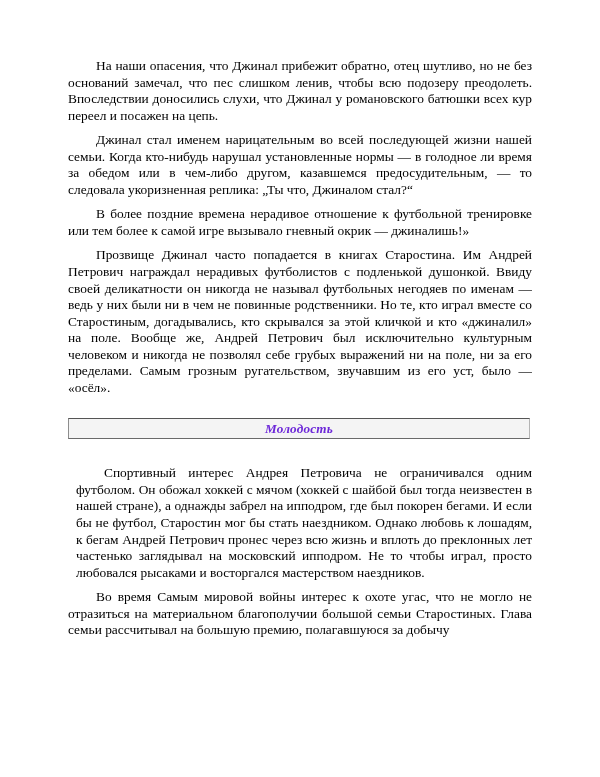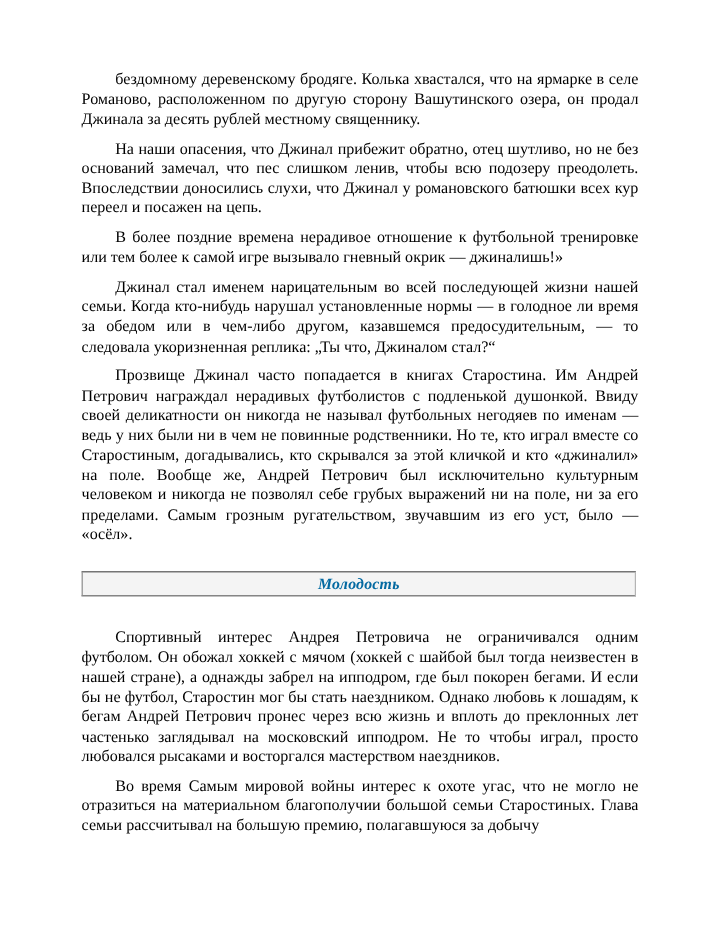--- a/index.html
+++ b/index.html
@@ -60,40 +60,40 @@
     display: flex;
     align-items: center;
     justify-content: center;
   }
   .section-heading-title {
     font-size: 13.2px;
     font-weight: bold;
     font-style: italic;
     line-height: 1;
     letter-spacing: 0.2px;
-    color: #0369a1;
+    color: #6d28d9;
     text-indent: 0;
   }
   .after-heading {
     margin-top: 0;
+    margin-left: 8px;
   }
 </style>
 </head>
 <body>
 
 <div class="page">
   <div class="content">
 
-    <p class="para">бездомному деревенскому бродяге. Колька хвастался, что на ярмарке в селе Романово, расположенном по другую сторону Вашутинского озера, он продал Джинала за десять рублей местному священнику.</p>
 
     <p class="para">На наши опасения, что Джинал прибежит обратно, отец шутливо, но не без оснований замечал, что пес слишком ленив, чтобы всю подозеру преодолеть. Впоследствии доносились слухи, что Джинал у романовского батюшки всех кур переел и посажен на цепь.</p>
 
+    <p class="para">Джинал стал именем нарицательным во всей последующей жизни нашей семьи. Когда кто-нибудь нарушал установленные нормы — в голодное ли время за обедом или в чем-либо другом, казавшемся предосудительным, — то следовала укоризненная реплика: „Ты что, Джиналом стал?“</p>
+
     <p class="para">В более поздние времена нерадивое отношение к футбольной тренировке или тем более к самой игре вызывало гневный окрик — джиналишь!»</p>
-
-    <p class="para">Джинал стал именем нарицательным во всей последующей жизни нашей семьи. Когда кто-нибудь нарушал установленные нормы — в голодное ли время за обедом или в чем-либо другом, казавшемся предосудительным, — то следовала укоризненная реплика: „Ты что, Джиналом стал?“</p>
 
     <p class="para">Прозвище Джинал часто попадается в книгах Старостина. Им Андрей Петрович награждал нерадивых футболистов с подленькой душонкой. Ввиду своей деликатности он никогда не называл футбольных негодяев по именам — ведь у них были ни в чем не повинные родственники. Но те, кто играл вместе со Старостиным, догадывались, кто скрывался за этой кличкой и кто «джиналил» на поле. Вообще же, Андрей Петрович был исключительно культурным человеком и никогда не позволял себе грубых выражений ни на поле, ни за его пределами. Самым грозным ругательством, звучавшим из его уст, было — «осёл».</p>
 
     <div class="section-heading-wrap">
       <div class="section-heading">
         <span class="section-heading-title">Молодость</span>
       </div>
     </div>
 
     <p class="para after-heading">Спортивный интерес Андрея Петровича не ограничивался одним футболом. Он обожал хоккей с мячом (хоккей с шайбой был тогда неизвестен в нашей стране), а однажды забрел на ипподром, где был покорен бегами. И если бы не футбол, Старостин мог бы стать наездником. Однако любовь к лошадям, к бегам Андрей Петрович пронес через всю жизнь и вплоть до преклонных лет частенько заглядывал на московский ипподром. Не то чтобы играл, просто любовался рысаками и восторгался мастерством наездников.</p>

